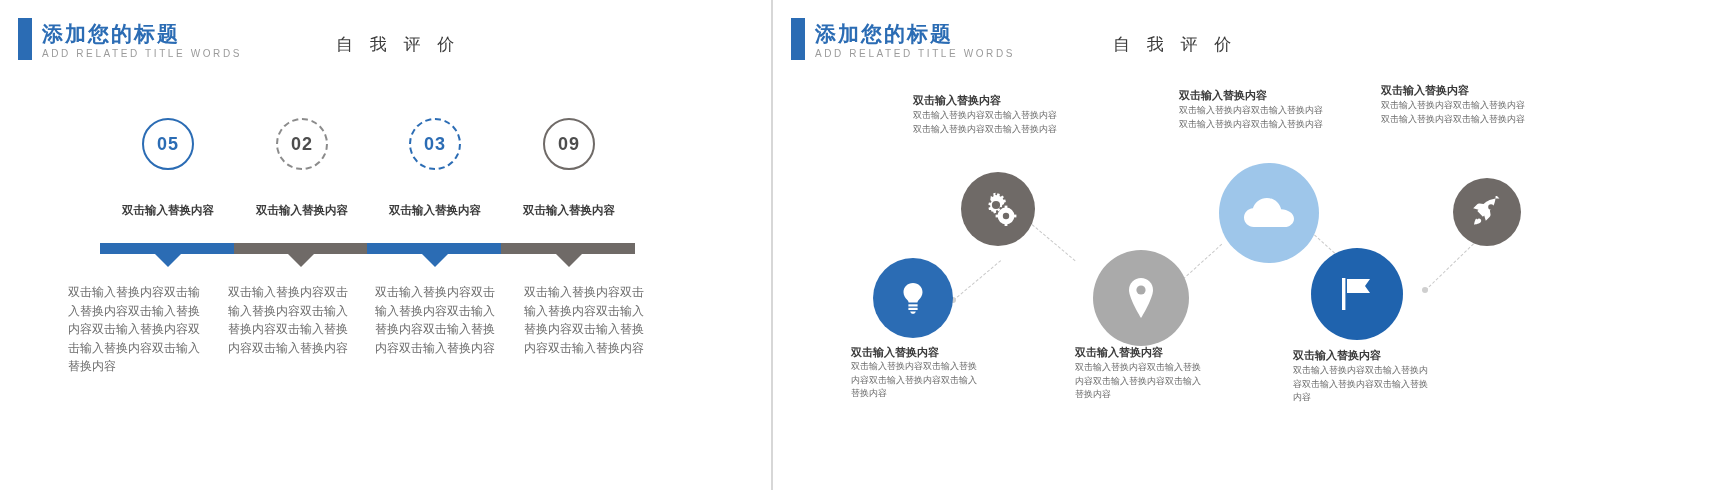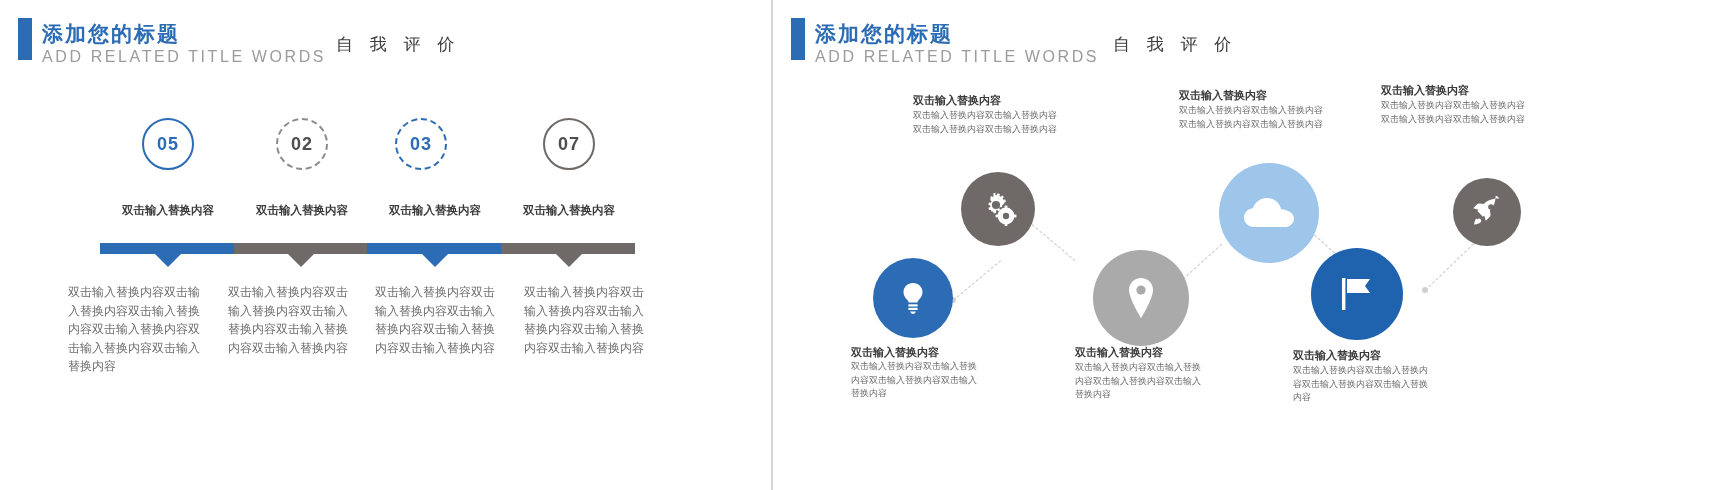--- a/index.html
+++ b/index.html
@@ -48,21 +48,21 @@
   .hdr-title {
     position: absolute;
     font-size: 21px;
     font-weight: bold;
     color: #2b6cb4;
     letter-spacing: 2px;
     white-space: nowrap;
   }
   .hdr-sub {
     position: absolute;
-    font-size: 16px;
+    font-size: 10px;
     color: #9b9b9b;
     letter-spacing: 2.6px;
     white-space: nowrap;
   }
   .hdr-center {
     position: absolute;
     font-size: 17px;
     color: #3b3b3b;
     letter-spacing: 6px;
     white-space: nowrap;
@@ -165,25 +165,25 @@
     <div class="hdr-title" style="left:42px; top:20px;">添加您的标题</div>
     <div class="hdr-sub" style="left:42px; top:48px;">ADD RELATED TITLE WORDS</div>
     <div class="hdr-center" style="left:336px; top:33px;">自 我 评 价</div>
 
     <div class="num-circle solid-blue" style="left:142px; top:118px;">
       <span>05</span>
     </div>
     <div class="num-circle dash-gray" style="left:276px; top:118px;">
       <span>02</span>
     </div>
-    <div class="num-circle dash-blue" style="left:395px; top:118px;">
+    <div class="num-circle dash-blue" style="left:409px; top:118px;">
       <span>03</span>
     </div>
     <div class="num-circle solid-gray" style="left:543px; top:118px;">
-      <span>07</span>
+      <span>09</span>
     </div>
 
     <div class="item-title" style="left:108px; top:203px; width:120px;">双击输入替换内容</div>
     <div class="item-title" style="left:242px; top:203px; width:120px;">双击输入替换内容</div>
     <div class="item-title" style="left:375px; top:203px; width:120px;">双击输入替换内容</div>
     <div class="item-title" style="left:509px; top:203px; width:120px;">双击输入替换内容</div>
 
     <div class="bar-seg bar-blue" style="left:100px; top:243px; width:134px;"></div>
     <div class="bar-seg bar-gray" style="left:234px; top:243px; width:133px;"></div>
     <div class="bar-seg bar-blue" style="left:367px; top:243px; width:134px;"></div>

